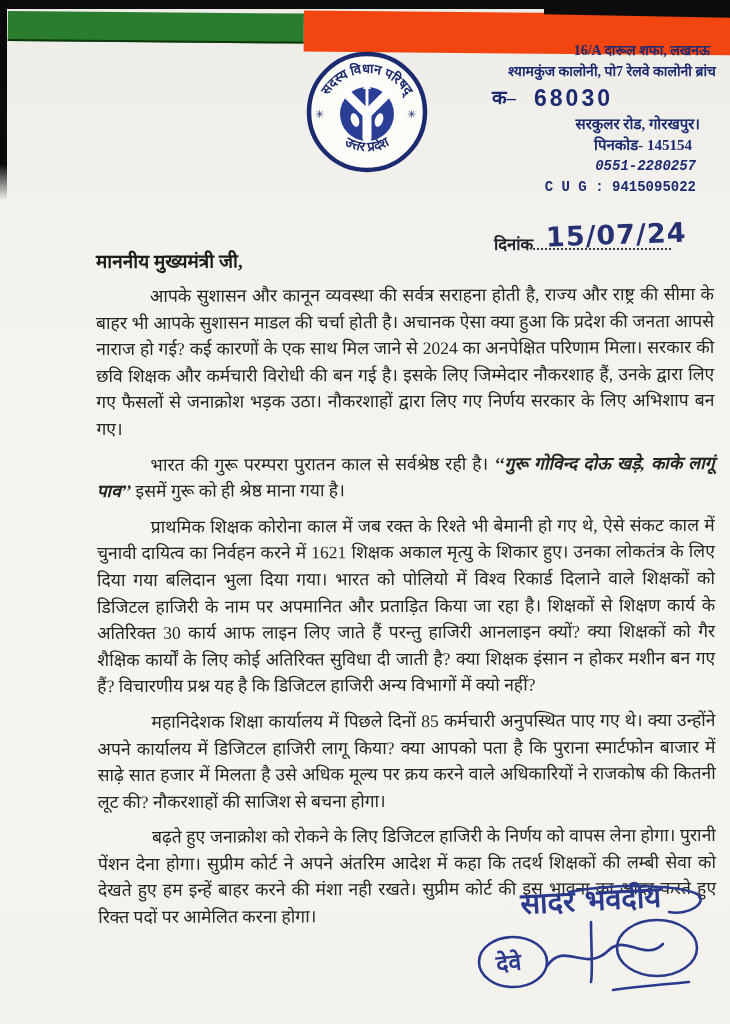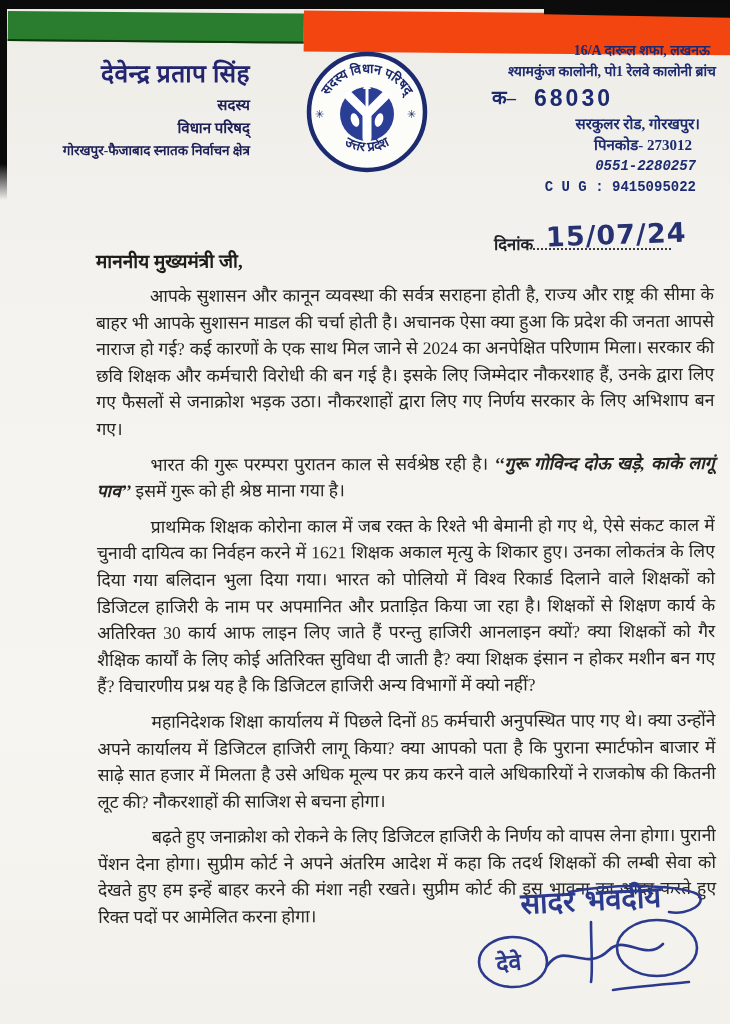--- a/index.html
+++ b/index.html
@@ -67,26 +67,20 @@
 
   <div class="flag-band">
     <div class="band-green" style="background:#2a7c2e"></div>
     <div class="band-saffron" style="background:#f2450f"></div>
   </div>
 
   <div class="edge-top"></div>
   <div class="edge-top-right"></div>
   <div class="edge-left"></div>
 
-  <div class="sender-block">
-    <div class="sender-name">देवेन्द्र प्रताप सिंह</div>
-    <div class="sender-line1">सदस्य</div>
-    <div class="sender-line2">विधान परिषद्</div>
-    <div class="sender-line3">गोरखपुर-फैजाबाद स्नातक निर्वाचन क्षेत्र</div>
-  </div>
 
   <svg class="seal" viewBox="0 0 124 124">
     <circle cx="62" cy="62" r="58" fill="#fcfcf8" stroke="#1c2a70" stroke-width="4.5"></circle>
     <path id="arcTop" d="M 17,68 A 45,45 0 1 1 107,68" fill="none"></path>
     <text font-size="13" font-weight="bold" fill="#1c2a70">
       <textPath href="#arcTop" startOffset="50%" text-anchor="middle">सदस्य विधान परिषद्</textPath>
     </text>
     <path id="arcBottom" d="M 22,72 A 42,42 0 0 0 102,72" fill="none"></path>
     <text font-size="13" font-weight="bold" fill="#1c2a70">
       <textPath href="#arcBottom" startOffset="50%" text-anchor="middle">उत्तर प्रदेश</textPath>
@@ -100,27 +94,27 @@
       <path d="M62,64 L62,88" stroke="#ffffff" stroke-width="9" stroke-linecap="round"></path>
       <path d="M62,34 L62,60" stroke="#ffffff" stroke-width="3"></path>
       <path d="M62,31 L58,39 L66,39 Z" fill="#ffffff"></path>
       <ellipse cx="50" cy="70" rx="4" ry="7" fill="#ffffff" transform="rotate(-18 50 70)"></ellipse>
       <ellipse cx="74" cy="70" rx="4" ry="7" fill="#ffffff" transform="rotate(18 74 70)"></ellipse>
     </g>
   </svg>
 
   <div class="address-block">
     <div class="addr-line pr6">16/A दारूल शफा, लखनऊ</div>
-    <div class="addr-line">श्यामकुंज कालोनी, पो1 रेलवे कालोनी ब्रांच</div>
+    <div class="addr-line">श्यामकुंज कालोनी, पो7 रेलवे कालोनी ब्रांच</div>
     <div class="addr-k">
       <span class="k-prefix">क–</span>
       <span class="k-number">68030</span>
     </div>
     <div class="addr-line pr16" style="font-size:15px">सरकुलर रोड, गोरखपुर।</div>
-    <div class="addr-line pr24" style="font-size:15px">पिनकोड- 273012</div>
+    <div class="addr-line pr24" style="font-size:15px">पिनकोड- 145154</div>
     <div class="addr-line pr20 it sans">0551-2280257</div>
     <div class="addr-line pr20 sans">C U G : 9415095022</div>
   </div>
 
   <div class="date-row">
     <span class="date-label">दिनांक</span><span class="date-dots"></span>
     <span class="date-hand">15/07/24</span>
   </div>
 
   <main class="letter-body">

